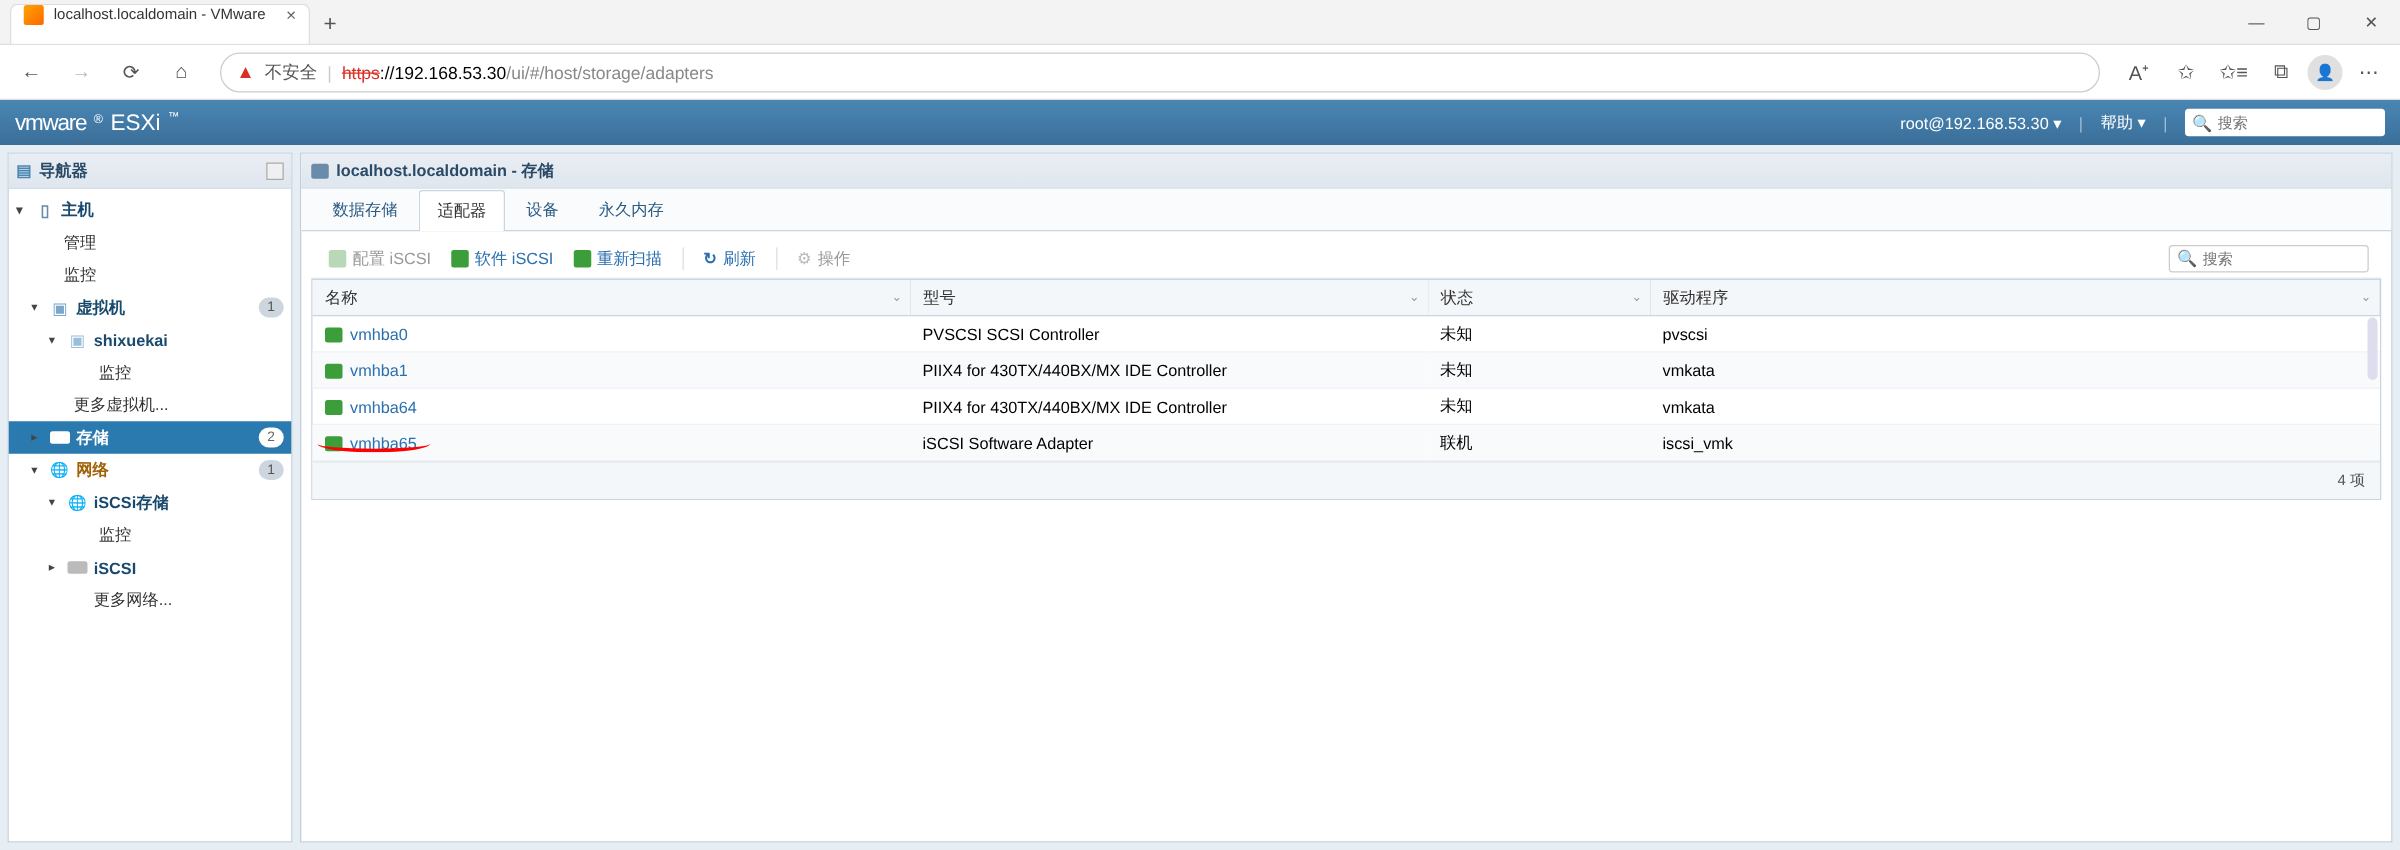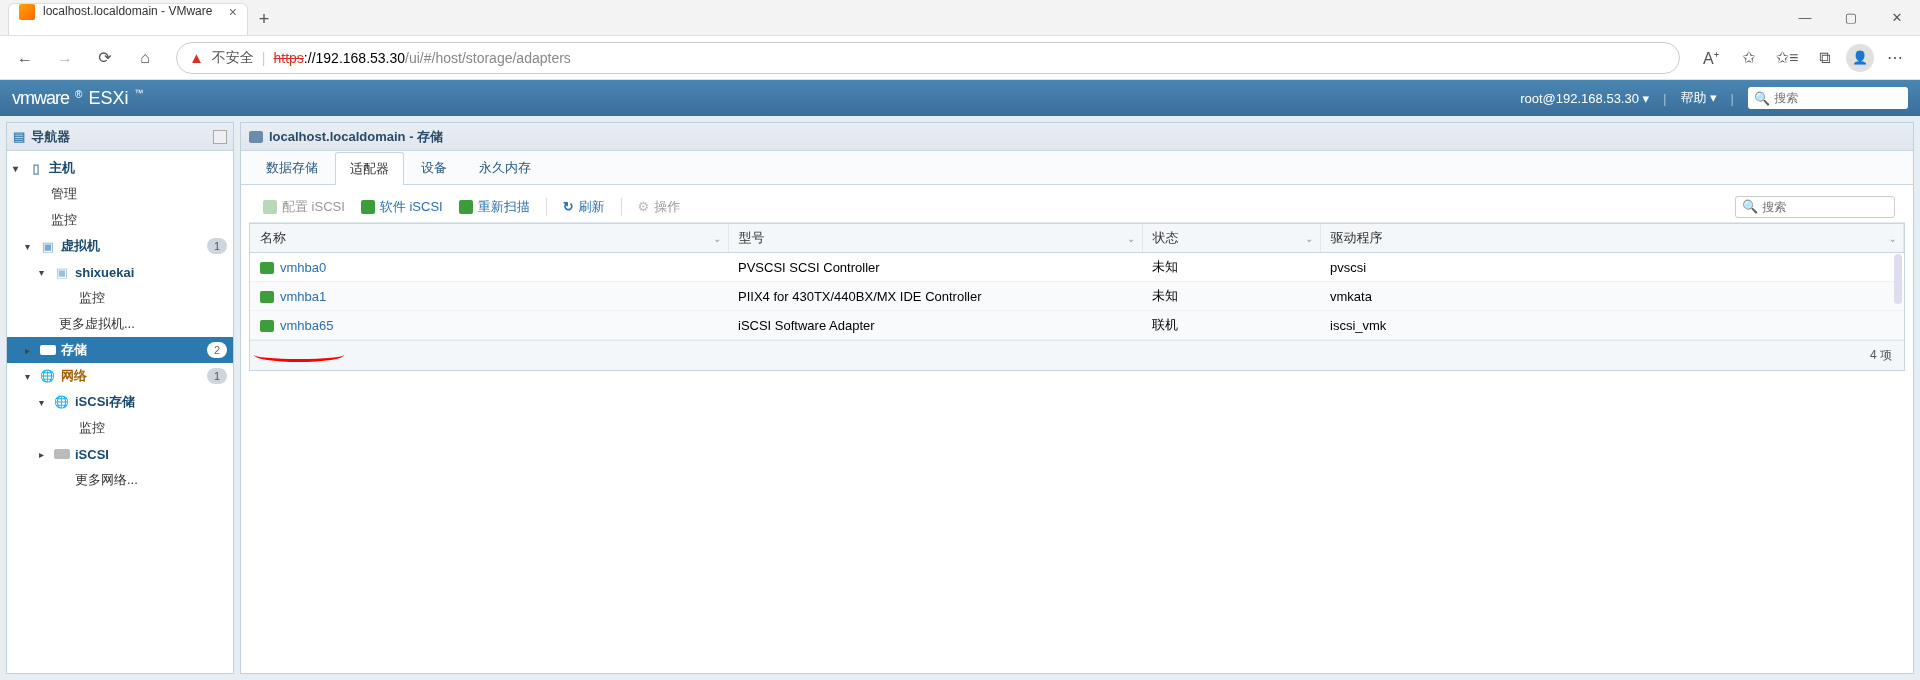--- a/index.html
+++ b/index.html
@@ -290,20 +290,26 @@
               <td>PVSCSI SCSI Controller</td>
               <td>未知</td>
               <td>pvscsi</td>
             </tr>
             <tr class="odd">
               <td class="name"><span class="adp-ic"></span><span>vmhba1</span></td>
               <td>PIIX4 for 430TX/440BX/MX IDE Controller</td>
               <td>未知</td>
               <td>vmkata</td>
             </tr>
+            <tr>
+              <td class="name"><span class="adp-ic"></span><span>vmhba64</span></td>
+              <td>PIIX4 for 430TX/440BX/MX IDE Controller</td>
+              <td>未知</td>
+              <td>vmkata</td>
+            </tr>
             <tr class="odd">
               <td class="name"><span class="adp-ic"></span><span>vmhba65</span></td>
               <td>iSCSI Software Adapter</td>
               <td>联机</td>
               <td>iscsi_vmk</td>
             </tr>
           </tbody>
       </table>
       <div class="table-footer">
           <span>4 项</span>

